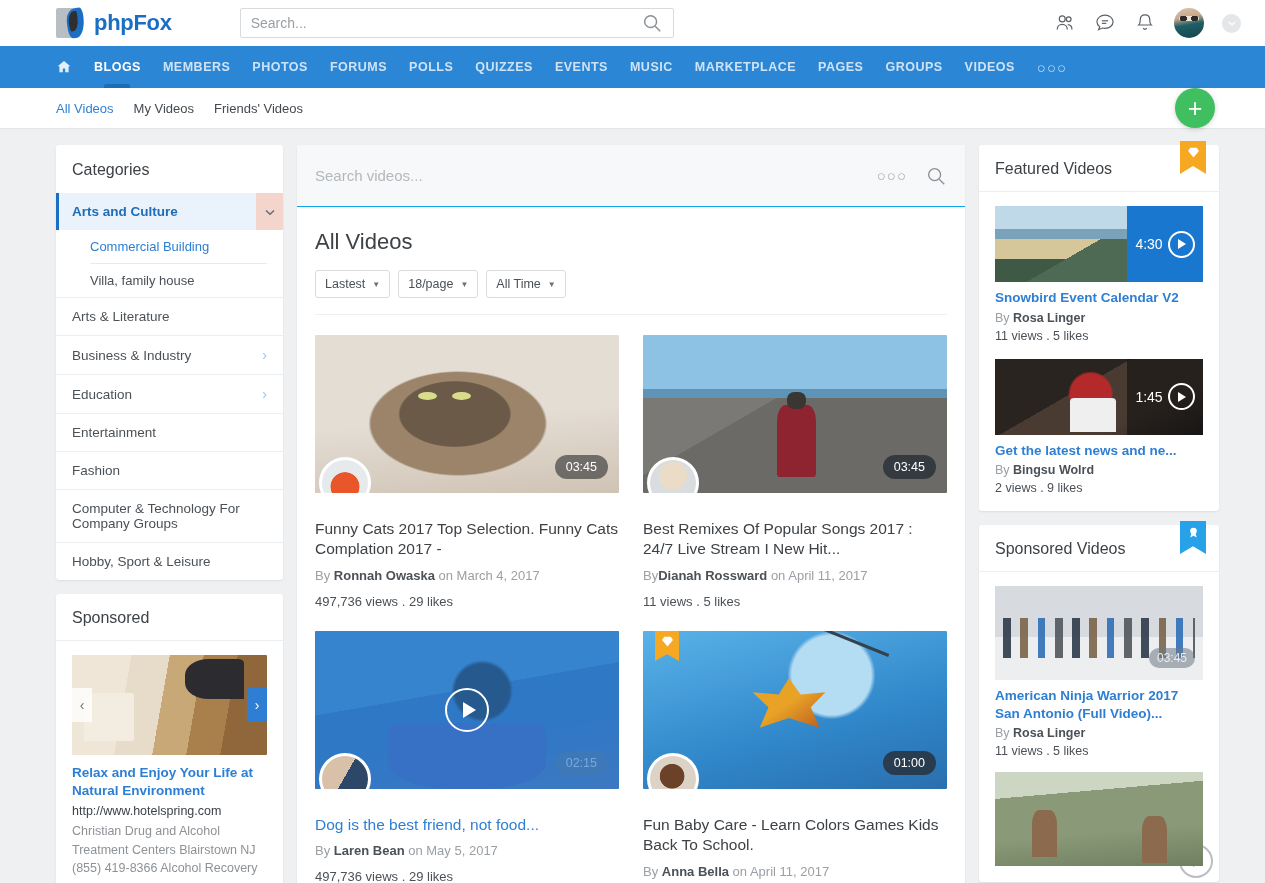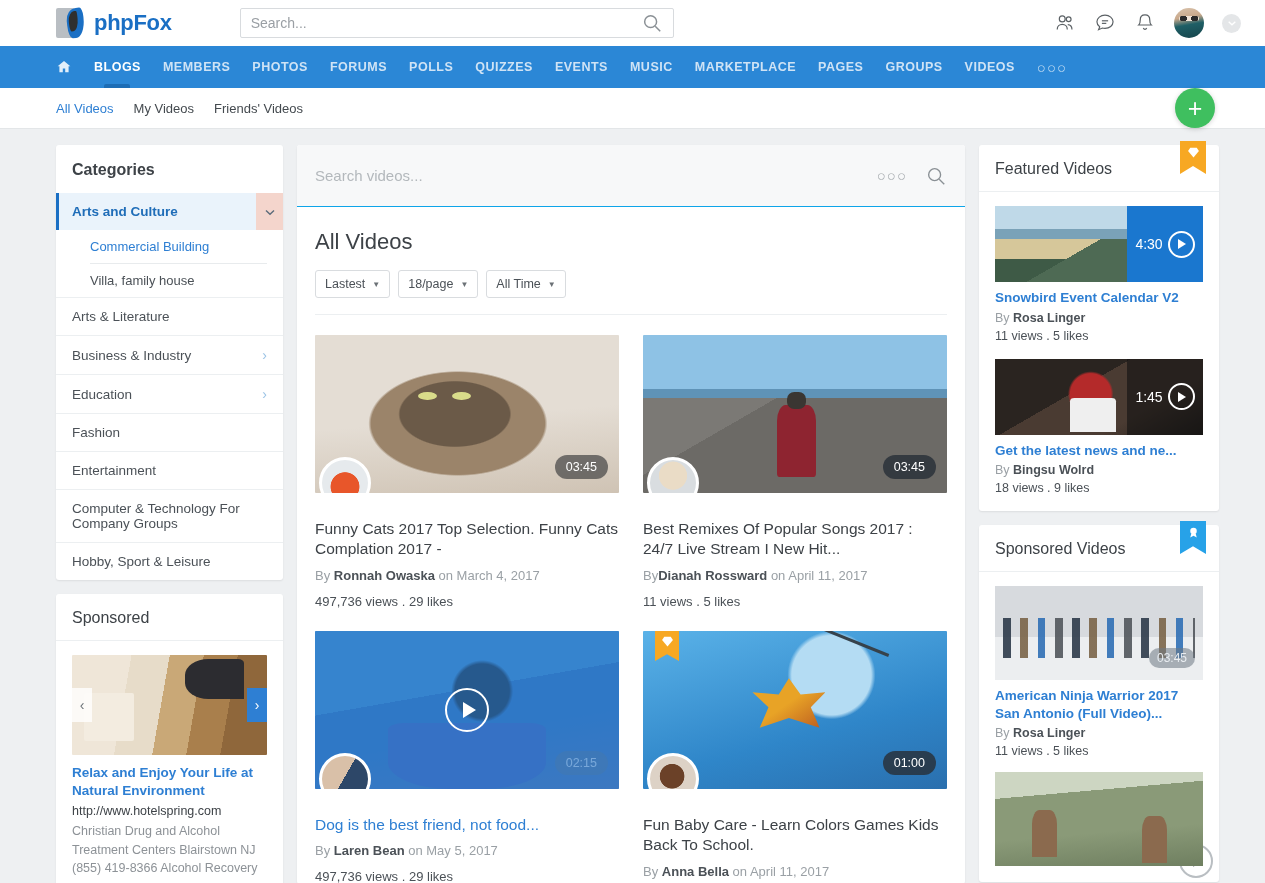--- a/index.html
+++ b/index.html
@@ -100,21 +100,21 @@
     display: flex; padding: 16px 24px 0 24px; gap: 14px;
     height: calc(883px - 46px - 42px - 41px); align-items: flex-start;
   }
   .col-left { width: 227px; flex: none; margin-left: 32px; }
   .col-main { flex: 1; }
   .col-right { width: 240px; flex: none; margin-right: 22px; }
 
   .card { background: #fff; border-radius: 3px; box-shadow: 0 1px 2px rgba(0,0,0,.08); }
 
   
-  .cat-head { font-size: 16px; color: #3d4247; padding: 16px 8px 14px 16px; font-weight: bold; }
+  .cat-head { font-size: 16px; color: #3d4247; padding: 16px 8px 14px 16px; }
   .cat-item {
     padding: 11px 16px; font-size: 13.5px; color: #4b5157;
     border-top: 1px solid #eceff1; cursor: pointer; position: relative;
     display: flex; align-items: center; justify-content: space-between;
   }
   .cat-item.active {
     background: #eaf3fb; color: #1f6db8; font-weight: bold;
     border-left: 3px solid #1a6fc4; padding-left: 13px; border-top: none;
   }
   .cat-chevron-box {
@@ -458,24 +458,24 @@
       </div>
       <div class="cat-item">
         <span>Business &amp; Industry</span>
         <span class="cat-arrow">›</span>
       </div>
       <div class="cat-item">
         <span>Education</span>
         <span class="cat-arrow">›</span>
       </div>
       <div class="cat-item">
+        <span>Entertainment</span>
+      </div>
+      <div class="cat-item">
         <span>Fashion</span>
-      </div>
-      <div class="cat-item">
-        <span>Entertainment</span>
       </div>
       <div class="cat-item">
         <span>Computer &amp; Technology For Company Groups</span>
       </div>
       <div class="cat-item">
         <span>Hobby, Sport &amp; Leisure</span>
       </div>
     </div>
 
     <div class="card" style="margin-top:14px">
@@ -628,21 +628,21 @@
               <span class="fv-dur">1:45</span>
               <span class="fv-ring">
                   <span class="tri"></span>
                 </span>
             </div>
           </div>
           <div class="fv-title">Get the latest news and ne...</div>
           <div class="fv-by">
             <span>By </span><b>Bingsu Wolrd</b>
           </div>
-          <div class="fv-stats">18 views  .  9 likes</div>
+          <div class="fv-stats">2 views  .  9 likes</div>
         </div>
       </div>
     </div>
 
     <div class="card" style="margin-top:14px">
       <div class="rc-head">
         <span>Sponsored Videos</span>
         <span class="rc-ribbon blue">
           <svg width="13" height="13" viewBox="0 0 24 24" fill="#fff">
             <circle cx="12" cy="9" r="6"></circle>

